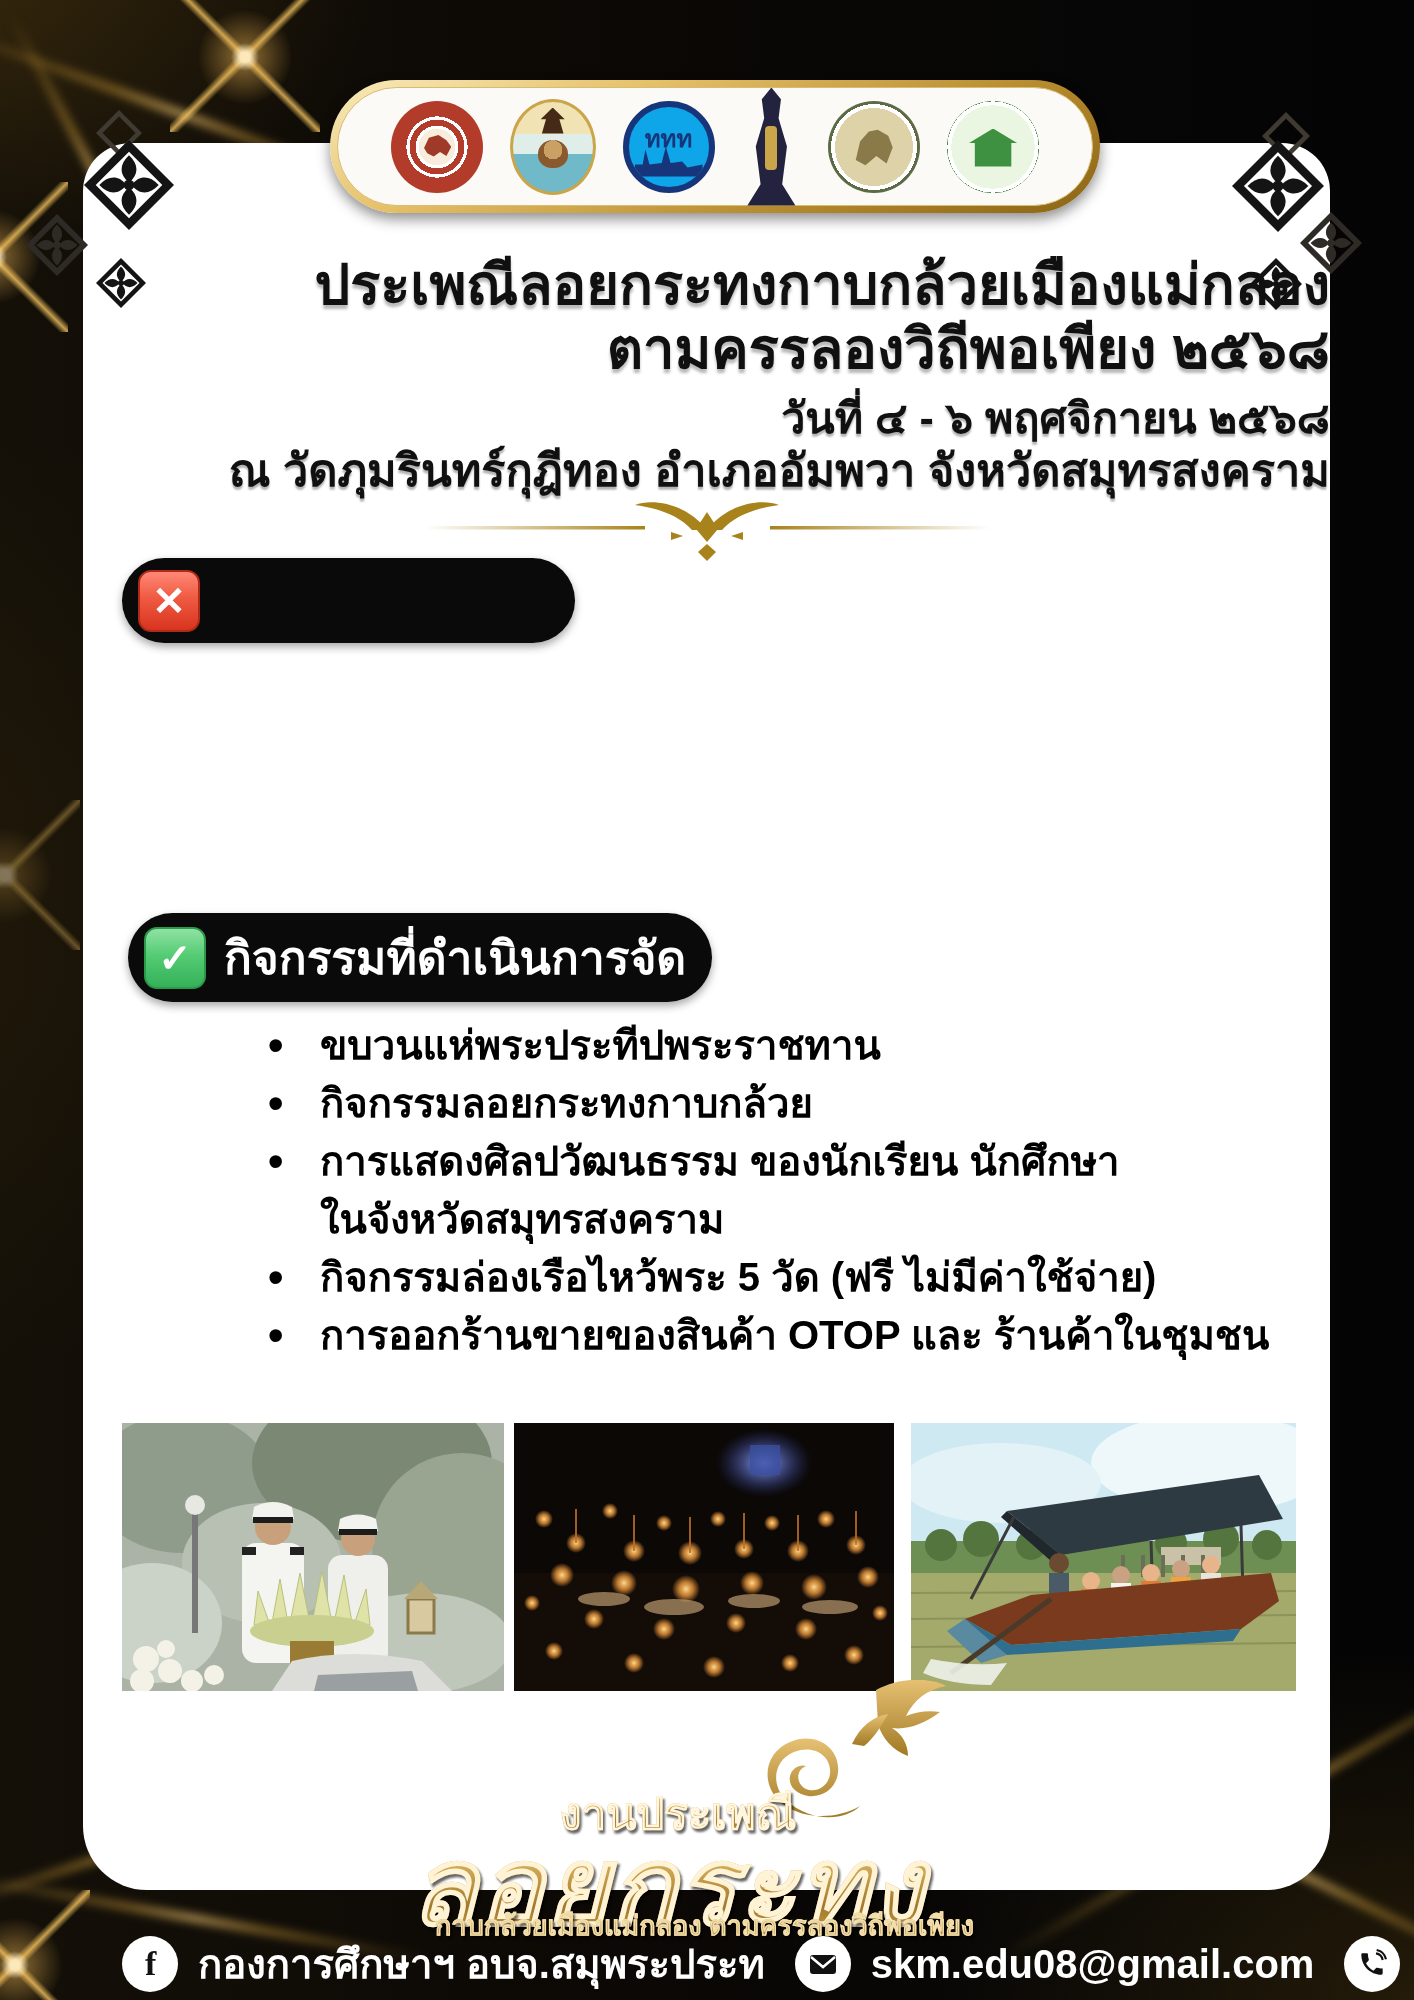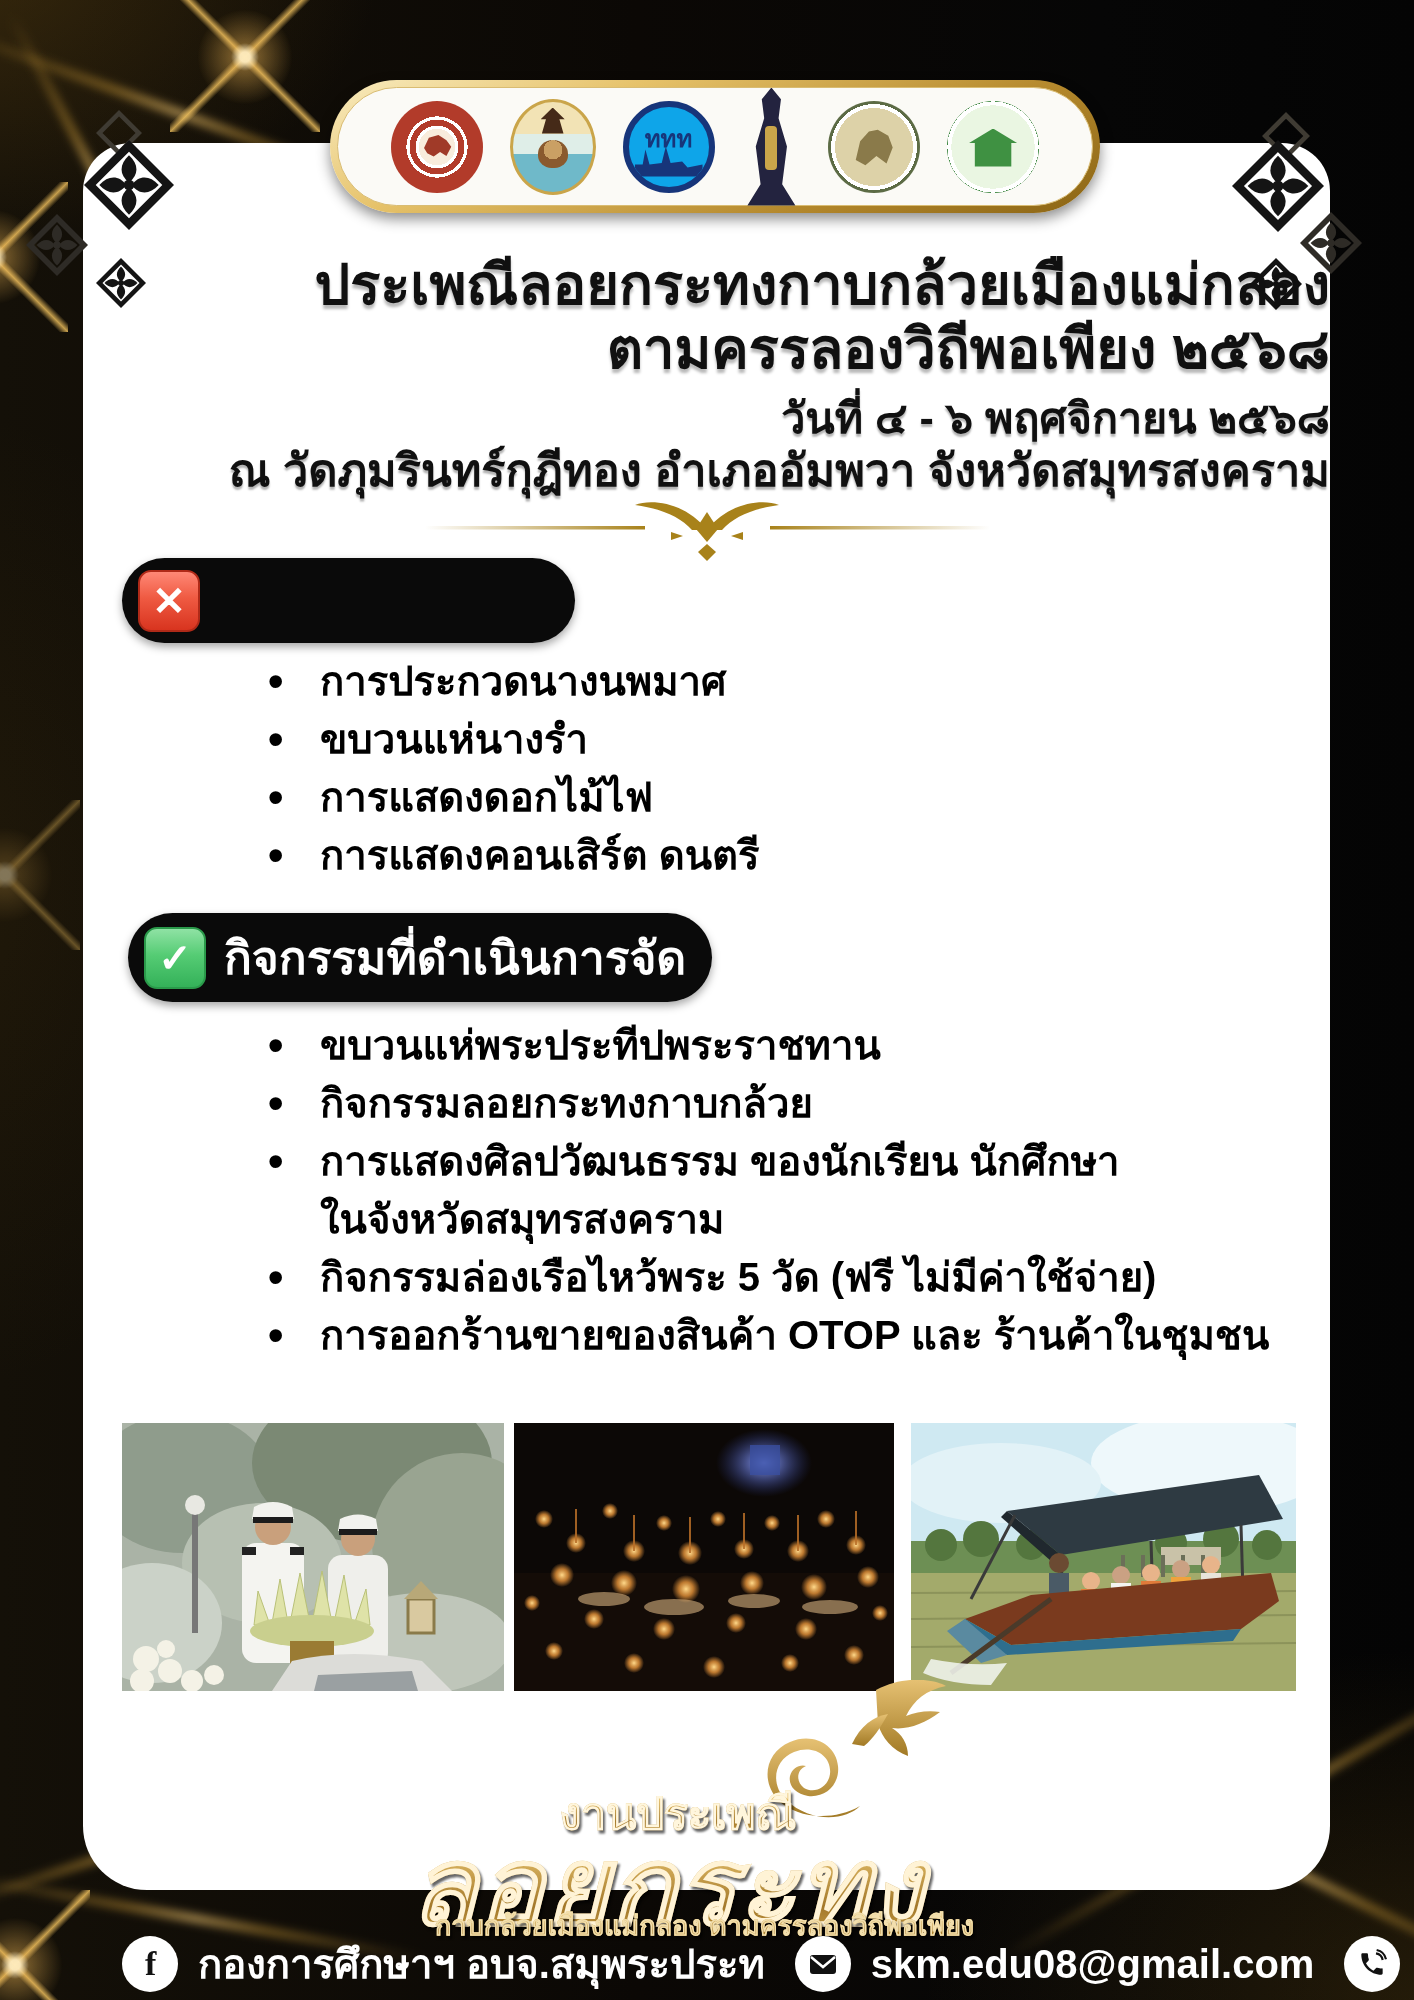--- a/index.html
+++ b/index.html
@@ -208,26 +208,20 @@
       <path d="M246 34 L258 38 L246 42 Z"></path>
       <path d="M318 34 L306 38 L318 42 Z"></path>
     </g>
   </svg>
 
   <div class="pill pill1">
     <div class="emoji emoji-x">
       <span>✕</span>
     </div>
   </div>
-  <ul class="blist list1">
-    <li>การประกวดนางนพมาศ</li>
-    <li>ขบวนแห่นางรำ</li>
-    <li>การแสดงดอกไม้ไฟ</li>
-    <li>การแสดงคอนเสิร์ต ดนตรี</li>
-  </ul>
 
   <div class="pill pill2">
     <div class="emoji emoji-check">
       <span>✓</span>
     </div>
     <div class="label">กิจกรรมที่ดำเนินการจัด</div>
   </div>
   <ul class="blist list2">
     <li>ขบวนแห่พระประทีปพระราชทาน</li>
     <li>กิจกรรมลอยกระทงกาบกล้วย</li>

